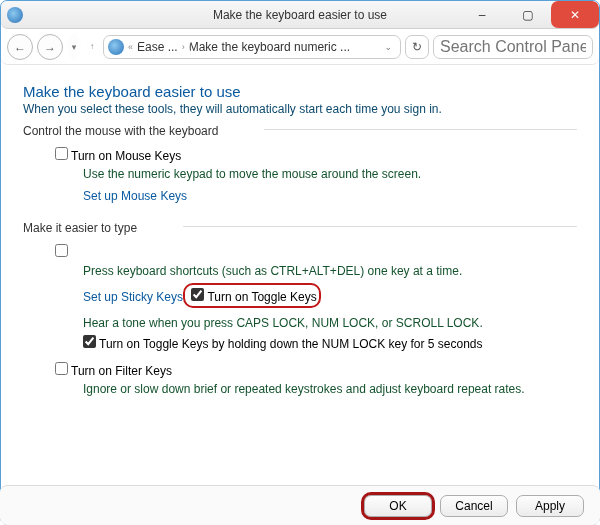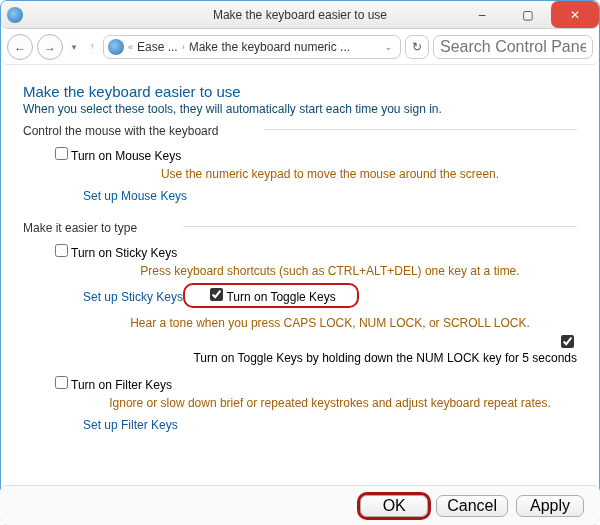--- a/index.html
+++ b/index.html
@@ -84,39 +84,39 @@
   }
   .intro { color:#0c4a6e; }
 
   .section-label { color:#333; margin:8px 0 4px 0; }
   .divider { display:flex; align-items:center;gap:40px; }
   .divider .line { flex:1; height:1px; background:#ddd; margin-left:6px; }
 
   .group { margin-left: 28px; }
   .row { margin: 4px 0; display:flex; align-items:flex-end; }
   .row input[type=checkbox]{ width:13px;height:13px;margin-top:1px; accent-color:#333;}
-  .desc { margin:2px 0 4px 32px; color:#a16207;text-align:center; }
+  .desc { margin:2px 0 4px 32px; color:#14532d; }
   .link { color:#0a5aa0; margin:4px 0 10px 32px; display:inline-block; cursor:pointer; }
 
-  .hl-red { outline:2px solid #c01818; outline-offset:1px; padding:1px 20px;}
+  .hl-red { outline:2px solid #c01818; outline-offset:1px; padding:1px 1px;}
   .hl-red2 { outline:3px solid #a61515; outline-offset:0px;}
 
   .footer {
     position:absolute; bottom:0; left:0; right:0;
     height:40px; border-top:1px solid #ddd;
     display:flex; align-items:center; justify-content:flex-end;
     gap:8px; padding:0 16px; background:#fafafa;
   }
   .btn {
     min-width:68px; height:22px; border:1px solid #adadad;
     background:linear-gradient(#fdfdfd,#ececec);
-    font-size:16px; padding:0 10px;
+    font-size:12px; padding:0 10px;
     display:flex;align-items:center;justify-content:center;
   }
-  .sub { margin-left:28px;flex-direction:column; }
+  .sub { margin-left:28px; }
 </style>
 </head>
 <body>
 
 <div class="titlebar">
   <div class="appicon"></div>
   <div class="title">Make the keyboard easier to use</div>
   <div class="winbtns">
     <div class="winbtn">–</div>
     <div class="winbtn">▢</div>
@@ -158,41 +158,39 @@
     <a class="link">Set up Mouse Keys</a>
   </div>
 
   <div class="divider">
     <span class="section-label">Make it easier to type</span>
     <span class="line"></span>
   </div>
   <div class="group">
     <label class="row">
       <input type="checkbox" style="">
-      <span>Turn on Sticky Keys</span>
     </label>
     <div class="desc">Press keyboard shortcuts (such as CTRL+ALT+DEL) one key at a time.</div>
     <a class="link">Set up Sticky Keys</a>
 
     <label class="row hl-red" style="display:inline-flex">
       <input type="checkbox" checked="" style="">
       <span>Turn on Toggle Keys</span>
     </label>
     <div class="desc">Hear a tone when you press CAPS LOCK, NUM LOCK, or SCROLL LOCK.</div>
     <label class="row sub">
       <input type="checkbox" checked="" style="">
       <span>Turn on Toggle Keys by holding down the NUM LOCK key for 5 seconds</span>
     </label>
 
     <label class="row" style="margin-top:10px">
       <input type="checkbox" style="">
       <span>Turn on Filter Keys</span>
     </label>
     <div class="desc">Ignore or slow down brief or repeated keystrokes and adjust keyboard repeat rates.</div>
-    <a class="link">Set up Filter Keys</a>
   </div>
 </div>
 
 <div class="footer">
   <button class="btn hl-red2">OK</button>
   <button class="btn">Cancel</button>
   <button class="btn">Apply</button>
 </div>
 
 </body></html>

